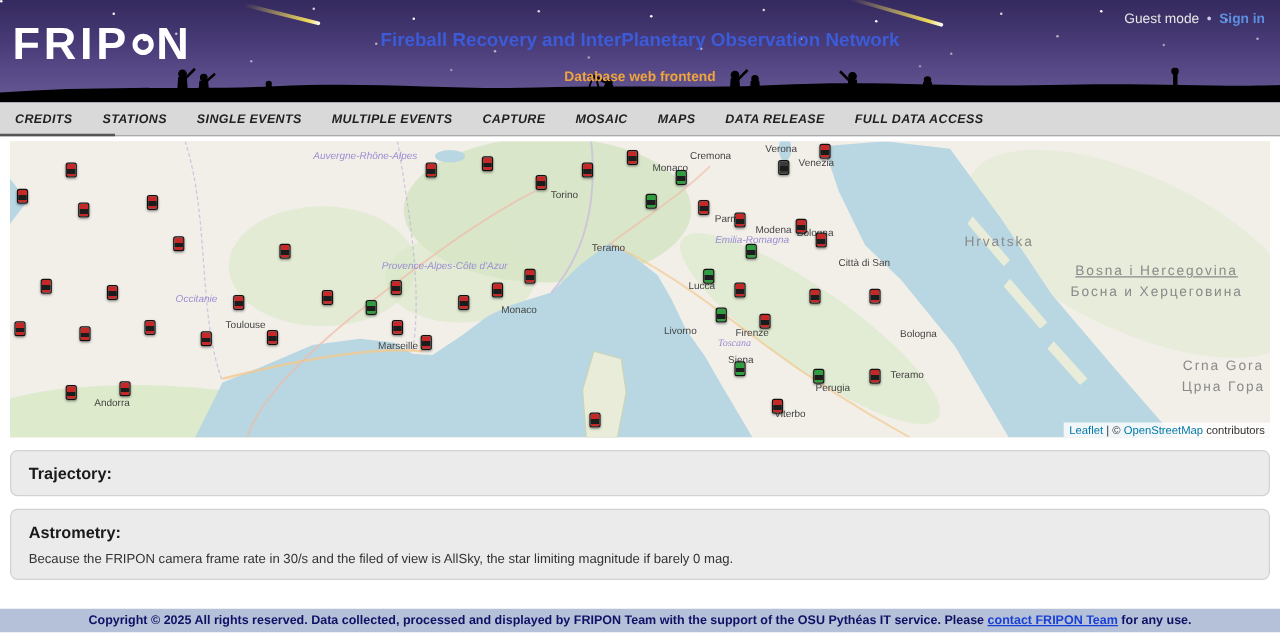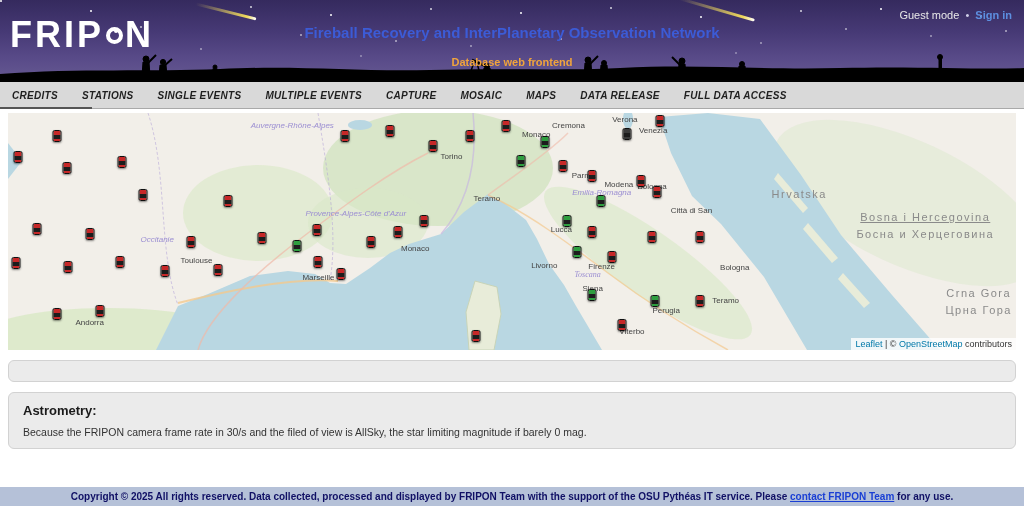--- a/index.html
+++ b/index.html
@@ -282,20 +282,21 @@
       <div class="marker" style="left: 57.9%; top: 76.8%; background: linear-gradient(rgb(46, 158, 63) 0%, rgb(46, 158, 63) 42%, rgb(28, 28, 28) 42%, rgb(28, 28, 28) 80%, rgb(46, 158, 63) 80%);"></div>
       <div class="marker" style="left: 64.2%; top: 79.3%; background: linear-gradient(rgb(46, 158, 63) 0%, rgb(46, 158, 63) 42%, rgb(28, 28, 28) 42%, rgb(28, 28, 28) 80%, rgb(46, 158, 63) 80%);"></div>
       <div class="marker" style="left: 60.9%; top: 89.5%; background: linear-gradient(rgb(198, 40, 40) 0%, rgb(198, 40, 40) 42%, rgb(28, 28, 28) 42%, rgb(28, 28, 28) 80%, rgb(198, 40, 40) 80%);"></div>
       <div class="marker" style="left: 68.7%; top: 79.3%; background: linear-gradient(rgb(198, 40, 40) 0%, rgb(198, 40, 40) 42%, rgb(28, 28, 28) 42%, rgb(28, 28, 28) 80%, rgb(198, 40, 40) 80%);"></div>
       <div class="marker" style="left: 46.4%; top: 94.1%; background: linear-gradient(rgb(198, 40, 40) 0%, rgb(198, 40, 40) 42%, rgb(28, 28, 28) 42%, rgb(28, 28, 28) 80%, rgb(198, 40, 40) 80%);"></div>
     </div>
   <div class="attribution"><a href="#">Leaflet</a><span> | © </span><a href="#">OpenStreetMap</a><span> contributors</span></div>
 </div>
 
 <section class="panel">
+  <h2>Trajectory:</h2>
 </section>
 
 <section class="panel">
   <h2>Astrometry:</h2>
   <div class="body-normal">Because the FRIPON camera frame rate in 30/s and the filed of view is AllSky, the star limiting magnitude if barely 0 mag.</div>
 </section>
 
 <footer>
   <span>Copyright © 2025 All rights reserved. Data collected, processed and displayed by FRIPON Team with the support of the OSU Pythéas IT service. Please </span><a href="#">contact FRIPON Team</a><span> for any use.</span>
 </footer>

